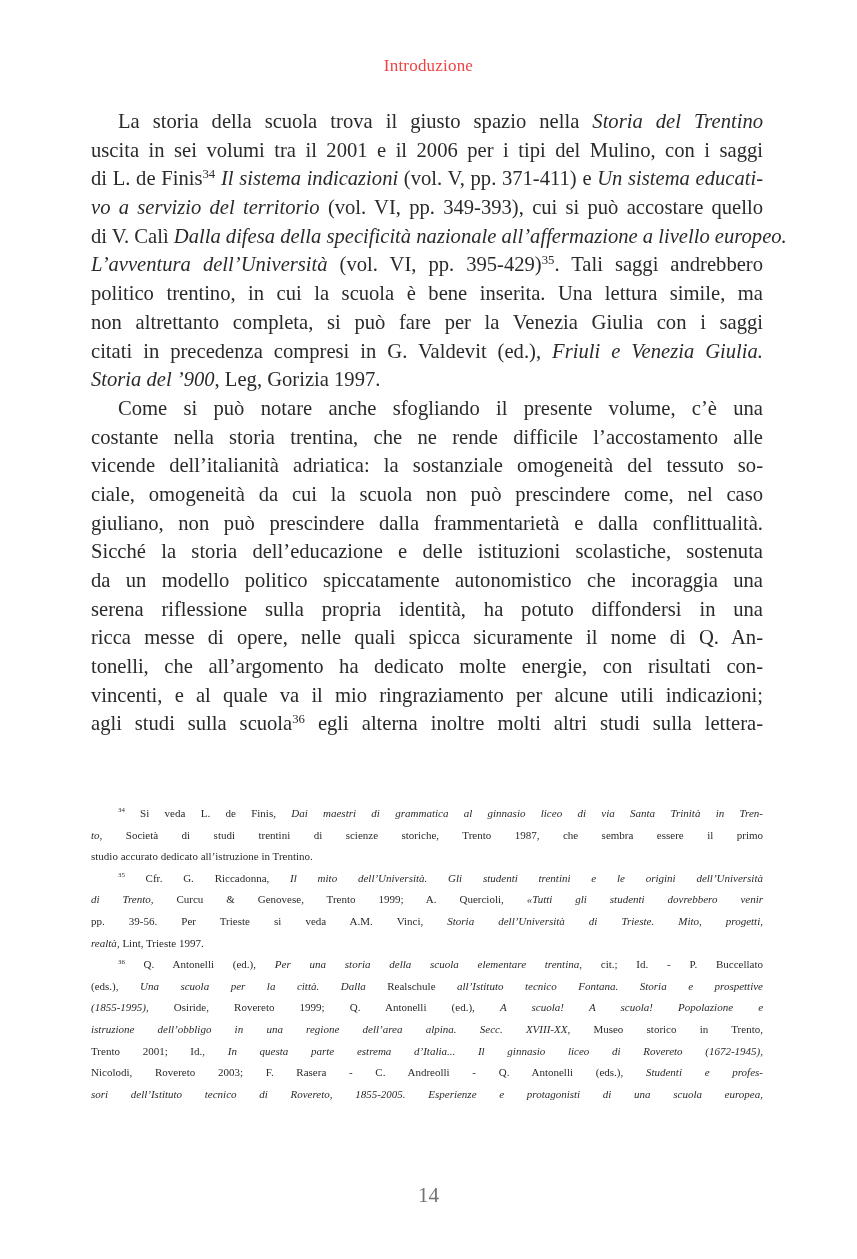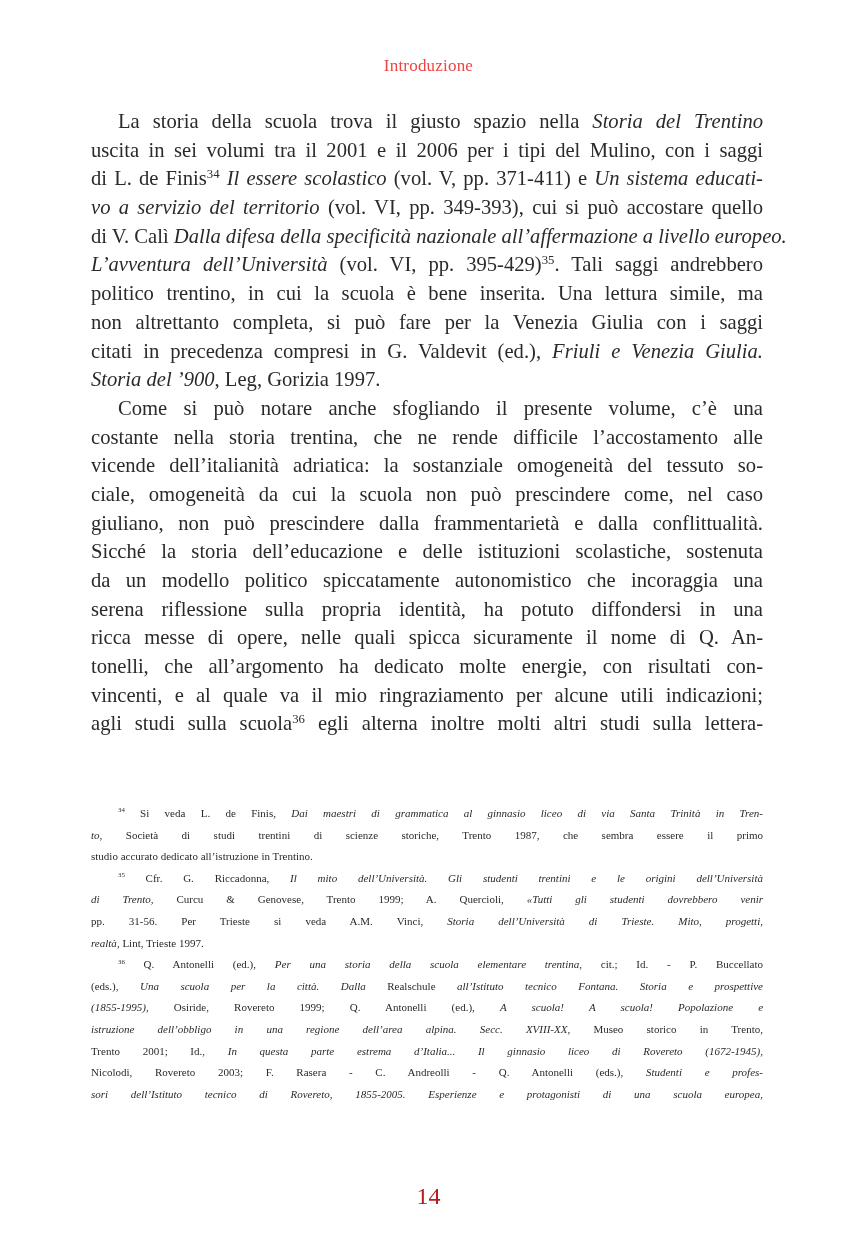--- a/index.html
+++ b/index.html
@@ -13,32 +13,32 @@
   .line.last { text-align-last: left; }
   .line.indent { padding-left: 27px; }
   .footnotes { position: absolute; left: 91px; width: 672px; top: 803px; }
   .fline { display: block; height: 21.6px; line-height: 21.6px; font-size: 11px;
            white-space: nowrap; text-align: justify; text-align-last: justify; }
   .fline.last { text-align-last: left; }
   .fline.indent { padding-left: 27px; }
   sup { font-size: 62%; line-height: 0; vertical-align: super; margin-top: 26px; }
   i { font-style: italic; }
   .page-number { position: absolute; top: 1183px; left: 0; width: 857px; text-align: center;
-                 font-size: 24px; color: #b91c1c; }
+                 font-size: 21px; color: #737373; }
 </style>
 </head>
 <body>
 
 <div class="running-head">Introduzione</div>
 
 <div class="body-text" id="body-text">
     <div>
       <span class="line indent"><span>La storia della scuola trova il giusto spazio nella </span><i>Storia del Trentino</i></span>
       <span class="line"><span>uscita in sei volumi tra il 2001 e il 2006 per i tipi del Mulino, con i saggi</span></span>
-      <span class="line"><span>di L. de Finis</span><sup>34</sup><span> </span><i>Il essere scolastico</i><span> (vol. V, pp. 371-411) e </span><i>Un sistema educati-</i></span>
+      <span class="line"><span>di L. de Finis</span><sup>34</sup><span> </span><i>Il sistema indicazioni</i><span> (vol. V, pp. 371-411) e </span><i>Un sistema educati-</i></span>
       <span class="line"><i>vo a servizio del territorio</i><span> (vol. VI, pp. 349-393), cui si può accostare quello</span></span>
       <span class="line"><span>di V. Calì </span><i>Dalla difesa della specificità nazionale all’affermazione a livello europeo.</i></span>
       <span class="line"><i>L’avventura dell’Università</i><span> (vol. VI, pp. 395-429)</span><sup>35</sup><span>. Tali saggi andrebbero</span></span>
       <span class="line"><span>politico trentino, in cui la scuola è bene inserita. Una lettura simile, ma</span></span>
       <span class="line"><span>non altrettanto completa, si può fare per la Venezia Giulia con i saggi</span></span>
       <span class="line"><span>citati in precedenza compresi in G. Valdevit (ed.), </span><i>Friuli e Venezia Giulia.</i></span>
       <span class="line last"><i>Storia del ’900</i><span>, Leg, Gorizia 1997.</span></span>
     </div>
     <div>
       <span class="line indent"><span>Come si può notare anche sfogliando il presente volume, c’è una</span></span>
@@ -58,21 +58,21 @@
 
 <div class="footnotes" id="footnotes">
     <div>
       <span class="fline indent"><sup>34</sup><span> Si veda L. de Finis, </span><i>Dai maestri di grammatica al ginnasio liceo di via Santa Trinità in Tren-</i></span>
       <span class="fline"><i>to</i><span>, Società di studi trentini di scienze storiche, Trento 1987, che sembra essere il primo</span></span>
       <span class="fline last"><span>studio accurato dedicato all’istruzione in Trentino.</span></span>
     </div>
     <div>
       <span class="fline indent"><sup>35</sup><span> Cfr. G. Riccadonna, </span><i>Il mito dell’Università. Gli studenti trentini e le origini dell’Università</i></span>
       <span class="fline"><i>di Trento</i><span>, Curcu &amp; Genovese, Trento 1999; A. Quercioli, </span><i>«Tutti gli studenti dovrebbero venir</i></span>
-      <span class="fline"><span>pp. 31-56. Per Trieste si veda A.M. Vinci, </span><i>Storia dell’Università di Trieste. Mito, progetti,</i></span>
+      <span class="fline"><span>pp. 39-56. Per Trieste si veda A.M. Vinci, </span><i>Storia dell’Università di Trieste. Mito, progetti,</i></span>
       <span class="fline last"><i>realtà</i><span>, Lint, Trieste 1997.</span></span>
     </div>
     <div>
       <span class="fline indent"><sup>36</sup><span> Q. Antonelli (ed.), </span><i>Per una storia della scuola elementare trentina</i><span>, cit.; Id. - P. Buccellato</span></span>
       <span class="fline"><span>(eds.), </span><i>Una scuola per la città. Dalla</i><span> Realschule </span><i>all’Istituto tecnico Fontana. Storia e prospettive</i></span>
       <span class="fline"><i>(1855-1995)</i><span>, Osiride, Rovereto 1999; Q. Antonelli (ed.), </span><i>A scuola! A scuola! Popolazione e</i></span>
       <span class="fline"><i>istruzione dell’obbligo in una regione dell’area alpina. Secc. XVIII-XX</i><span>, Museo storico in Trento,</span></span>
       <span class="fline"><span>Trento 2001; Id., </span><i>In questa parte estrema d’Italia... Il ginnasio liceo di Rovereto (1672-1945)</i><span>,</span></span>
       <span class="fline"><span>Nicolodi, Rovereto 2003; F. Rasera - C. Andreolli - Q. Antonelli (eds.), </span><i>Studenti e profes-</i></span>
       <span class="fline"><i>sori dell’Istituto tecnico di Rovereto, 1855-2005. Esperienze e protagonisti di una scuola europea</i><span>,</span></span>

